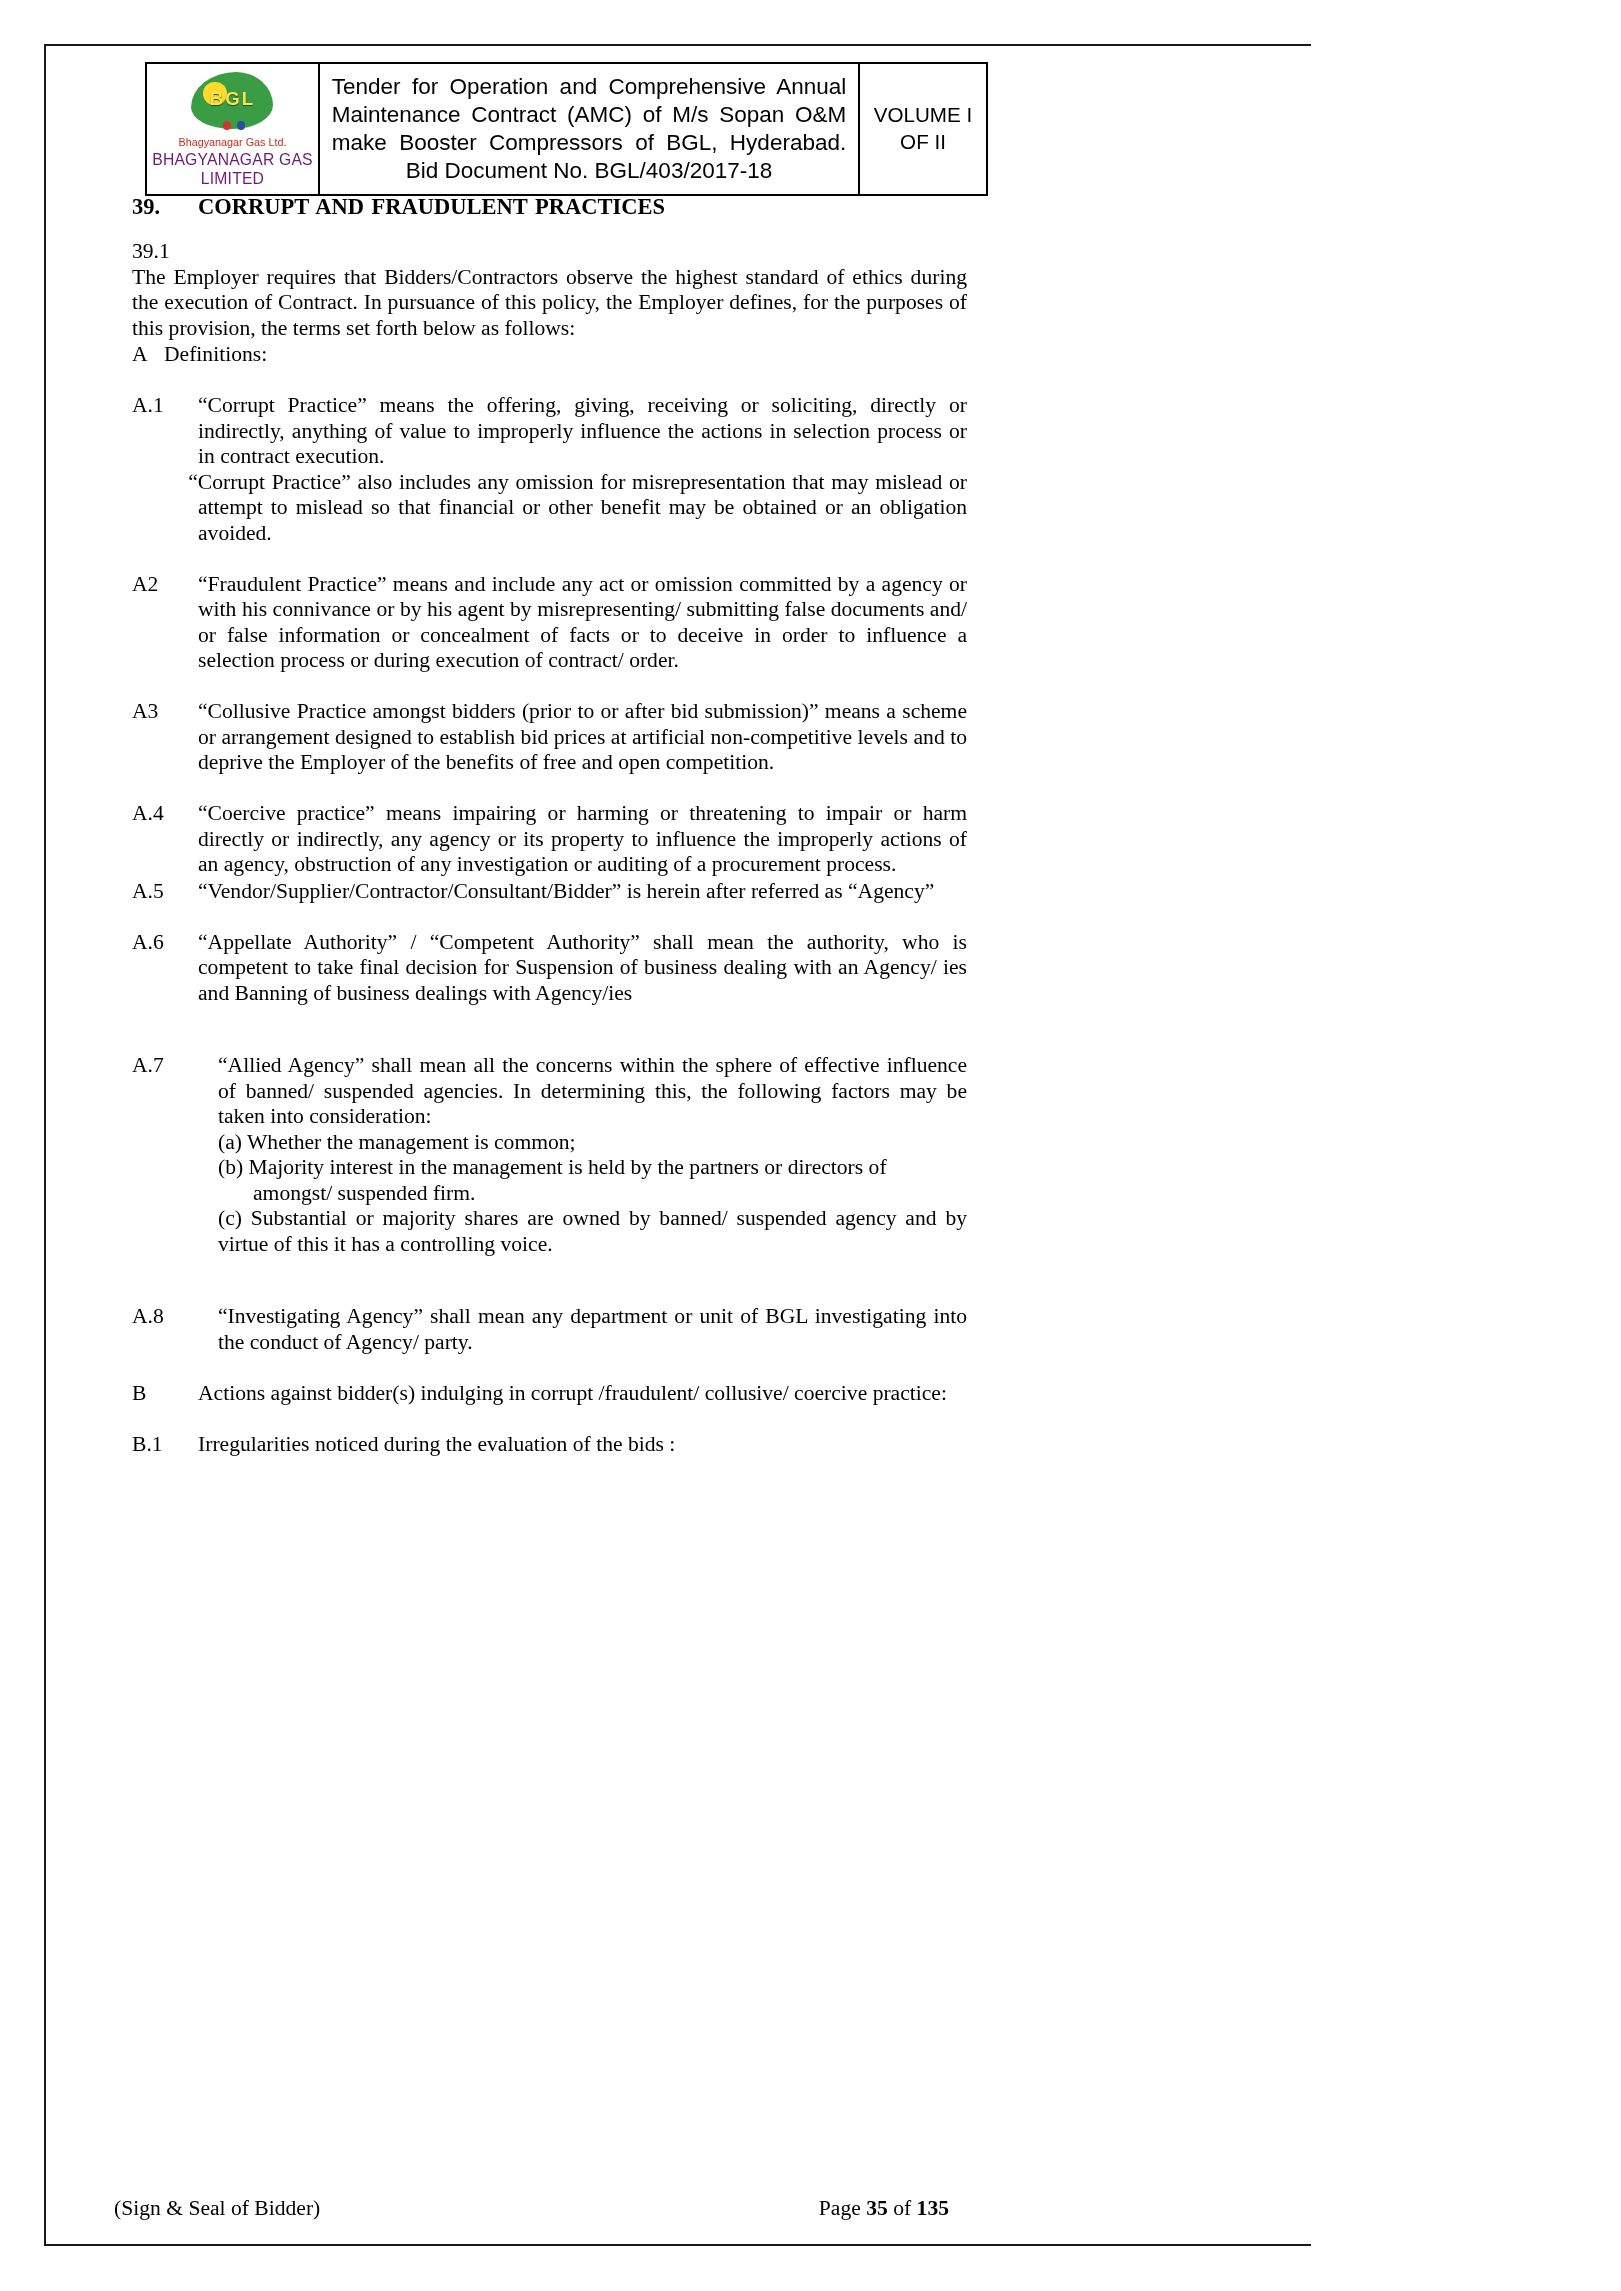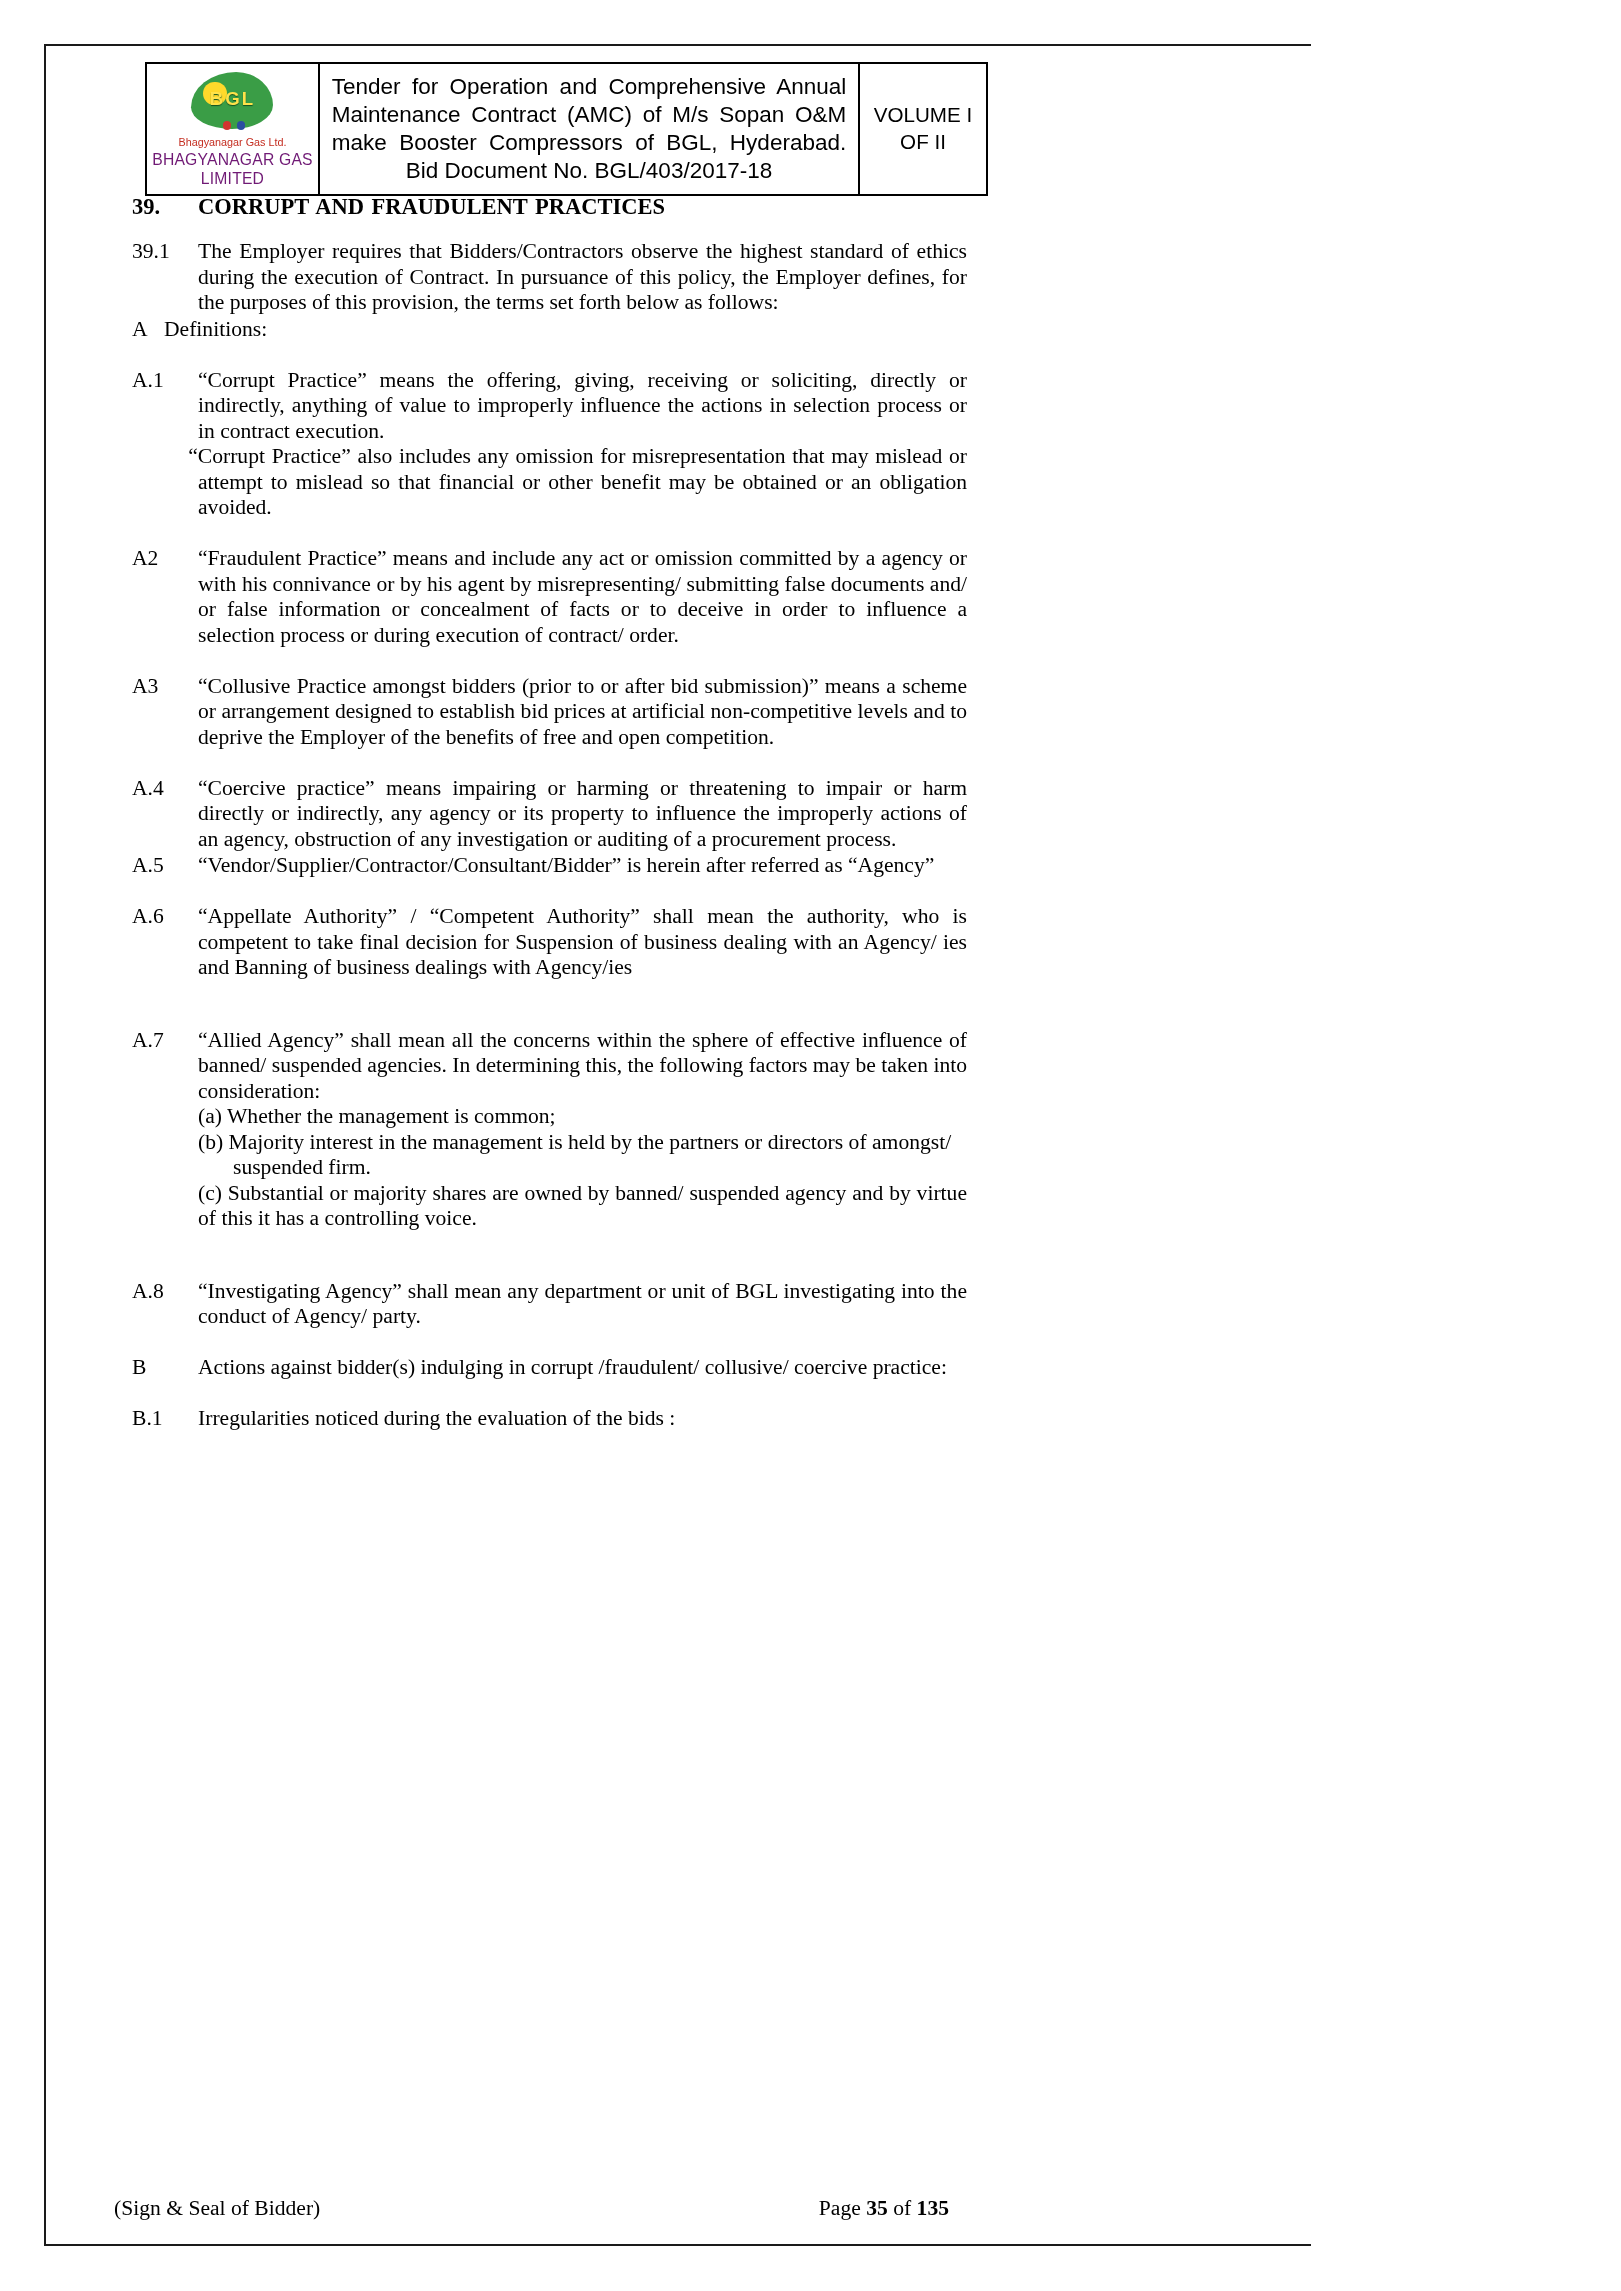--- a/index.html
+++ b/index.html
@@ -50,23 +50,23 @@
   }
   .logo-dot { position:absolute; width:8.8px; height:8.8px; border-radius:50%; bottom:4.9px; }
   .logo-dot-red { left:37px; background:#d1342f; }
   .logo-dot-blue { left:51px; background:#2b4ea0; }
   .logo-sub { font-size:10.8px; line-height:12.7px; color:#c42d20; margin-top:1px; }
   .company-name { font-size:15.7px; line-height:18.6px; color:#701a75; margin-top:2.9px; letter-spacing:0.2px; }
 
   
   .doc-body { position:absolute; left:132px; top:194px; width:835px; font-size:21.6px; line-height:25.5px; }
   .para { display:flex; margin-top:25.5px; }
-  .para-first { margin-top:19.6px; }
+  .para-first { margin-top:19.6px;flex-direction:column; }
   .para-tight { margin-top:1px; }
-  .para-big { margin-top:47px; }
+  .para-big { margin-top:47px;gap:20px; }
   .para-heading { margin-top:0; font-weight:bold; font-size:22.5px; word-spacing:2px; }
   .plabel { flex:none; width:66px; }
   .plabel-narrow { width:32px; }
   .pbody { flex:1; min-width:0; }
   .ptext { text-align:justify; }
   .ptext-outdent { text-indent:-9.8px; }
   .subitem { text-align:left; }
   .subitem-hang { padding-left:35px; text-indent:-35px; }
   .subitem-justify { text-align:justify; }
 

